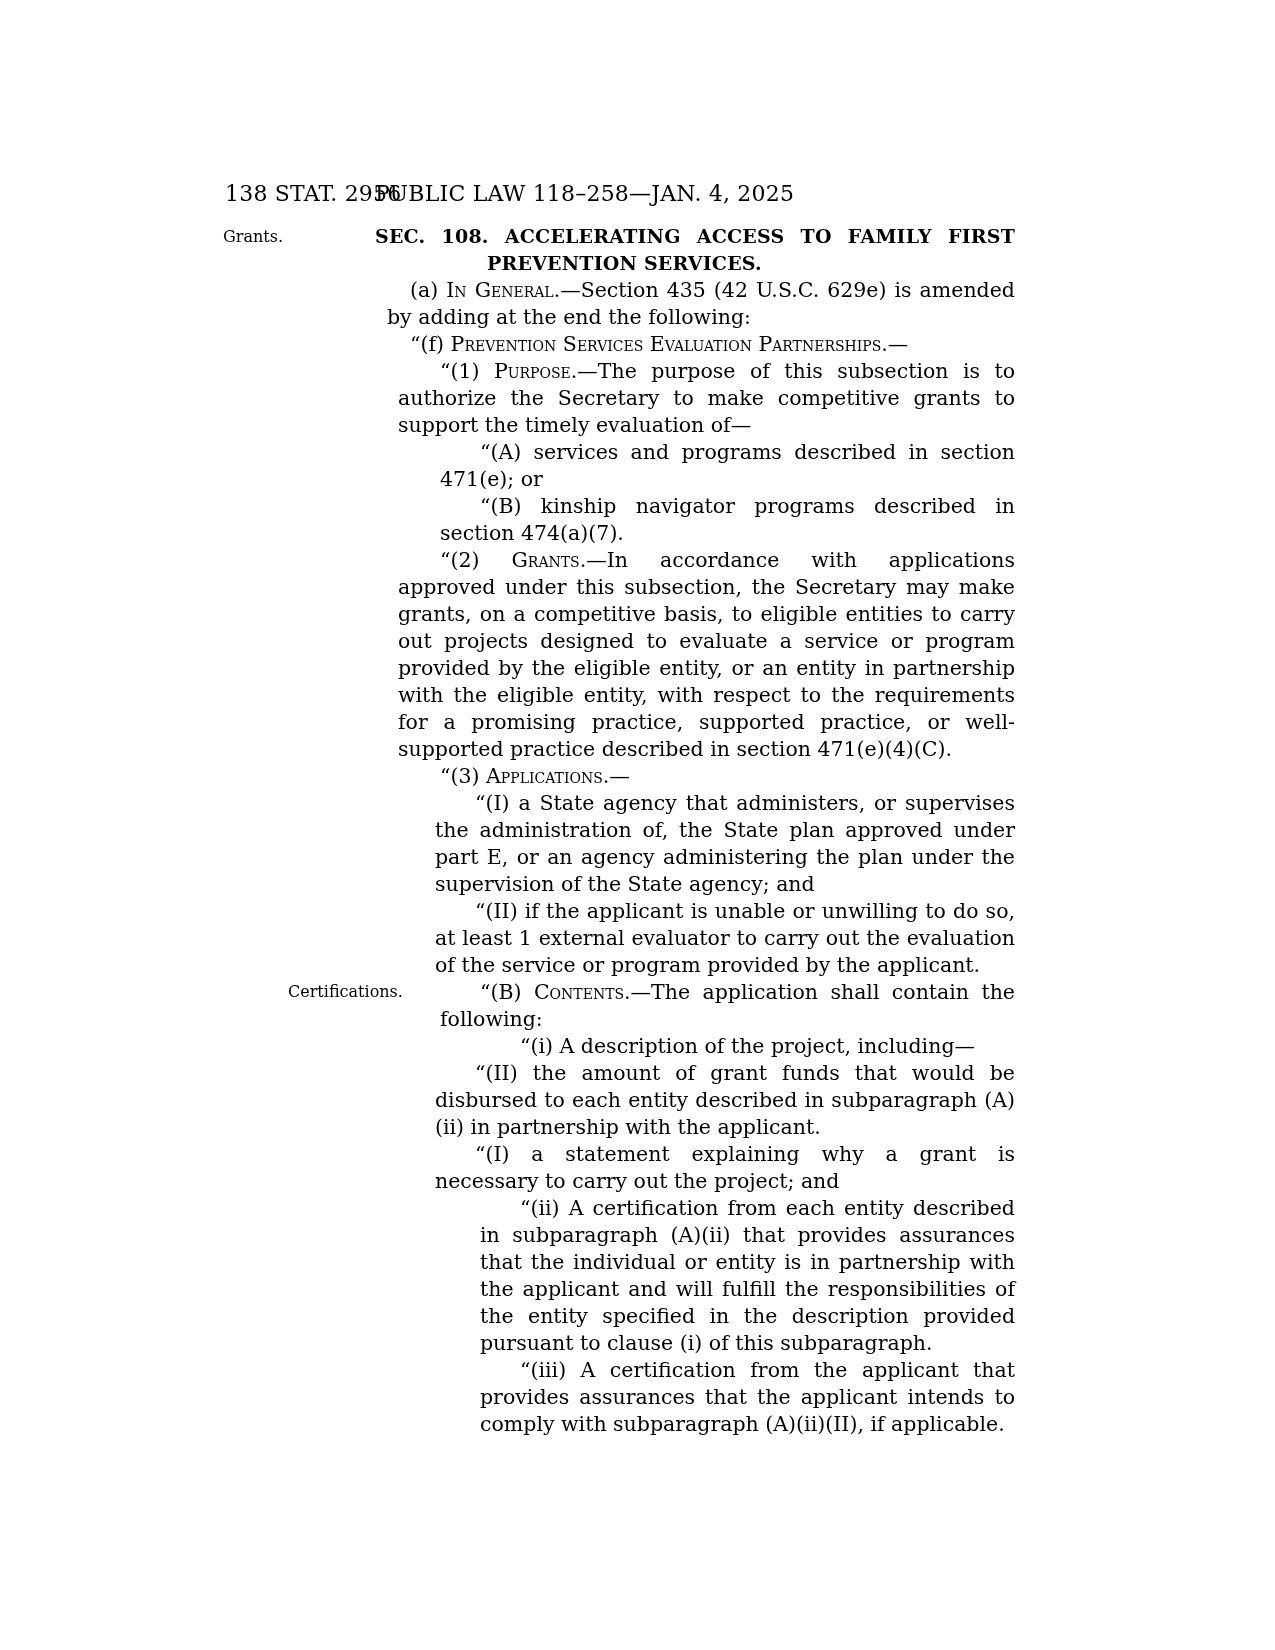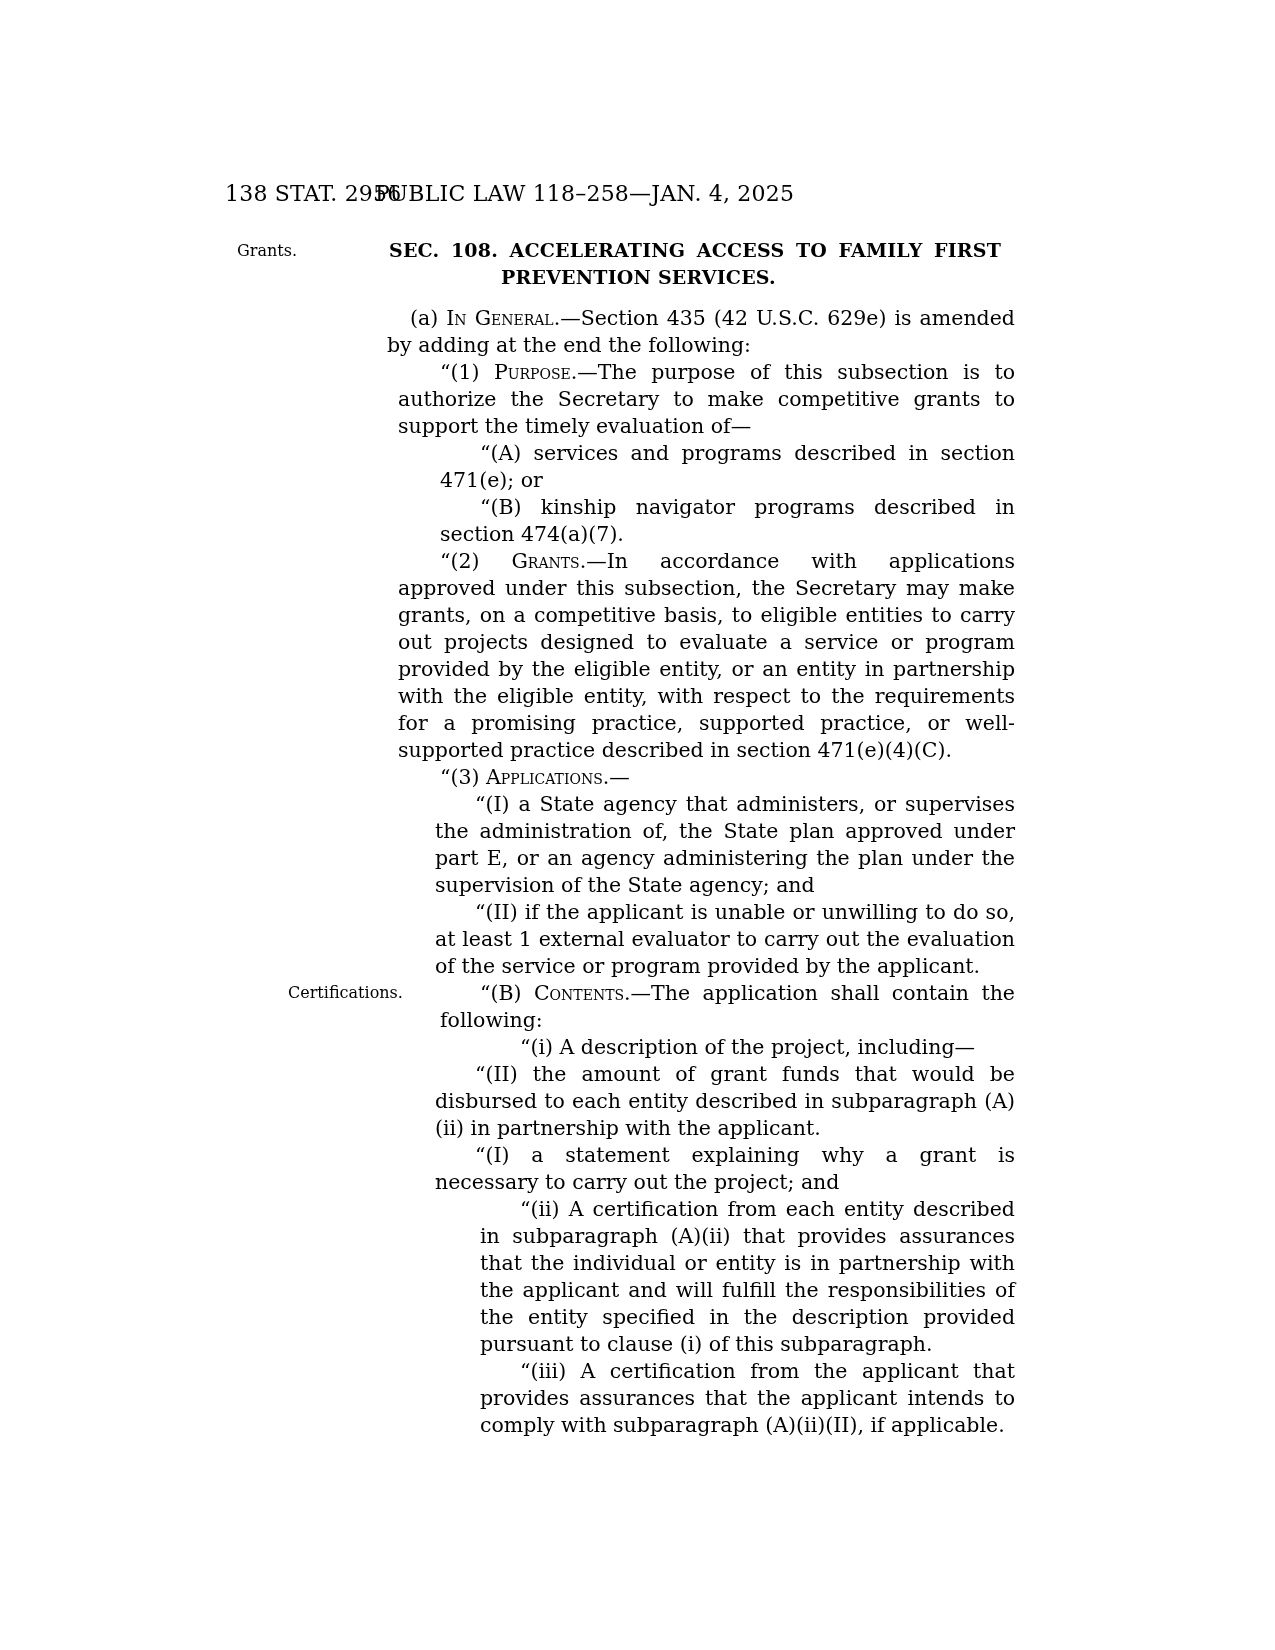--- a/index.html
+++ b/index.html
@@ -41,21 +41,21 @@
     top: 223px;
     width: 640px;
     font-size: 20.5px;
     line-height: 27px;
     text-align: justify;
     hyphens: auto;
     -webkit-hyphens: auto;
   }
   .heading {
     position: relative;
-    margin: 14px;
+    margin: 0;
     font-weight: bold;
     font-size: 19px;
     line-height: 27px;
     padding-left: 112px;
     text-indent: -112px;
     text-align: justify;
     letter-spacing: 0.2px;
   }
   .para {
     position: relative;
@@ -85,20 +85,21 @@
 </style>
 </head>
 <body>
 
 <div class="page">
   <div class="stat-number">138 STAT. 2956</div>
   <div class="law-title">PUBLIC LAW 118–258—JAN. 4, 2025</div>
   <div class="content">
       <p class="heading"><span class="margin-note">Grants.</span><span>SEC. 108. ACCELERATING ACCESS TO FAMILY FIRST PREVENTION SERVICES.</span></p>
       <p class="para lv0"><span>(a) </span><span class="sc">In General</span><span>.—Section 435 (42 U.S.C. 629e) is amended by adding at the end the following:</span></p>
+      <p class="para lv0"><span>“(f) </span><span class="sc">Prevention Services Evaluation Partnerships</span><span>.—</span></p>
       <p class="para lv1"><span>“(1) </span><span class="sc">Purpose</span><span>.—The purpose of this subsection is to authorize the Secretary to make competitive grants to support the timely evaluation of—</span></p>
       <p class="para lv2"><span>“(A) services and programs described in section 471(e); or</span></p>
       <p class="para lv2"><span>“(B) kinship navigator programs described in section 474(a)(7).</span></p>
       <p class="para lv1"><span>“(2) </span><span class="sc">Grants</span><span>.—In accordance with applications approved under this subsection, the Secretary may make grants, on a competitive basis, to eligible entities to carry out projects designed to evaluate a service or program provided by the eligible entity, or an entity in partnership with the eligible entity, with respect to the requirements for a promising practice, supported practice, or well-supported practice described in section 471(e)(4)(C).</span></p>
       <p class="para lv1"><span>“(3) </span><span class="sc">Applications</span><span>.—</span></p>
       <p class="para lv4"><span>“(I) a State agency that administers, or supervises the administration of, the State plan approved under part E, or an agency administering the plan under the supervision of the State agency; and</span></p>
       <p class="para lv4"><span>“(II) if the applicant is unable or unwilling to do so, at least 1 external evaluator to carry out the evaluation of the service or program provided by the applicant.</span></p>
       <p class="para lv2"><span class="margin-note">Certifications.</span><span>“(B) </span><span class="sc">Contents</span><span>.—The application shall contain the following:</span></p>
       <p class="para lv3"><span>“(i) A description of the project, including—</span></p>
       <p class="para lv4"><span>“(II) the amount of grant funds that would be disbursed to each entity described in subparagraph (A)(ii) in partnership with the applicant.</span></p>

